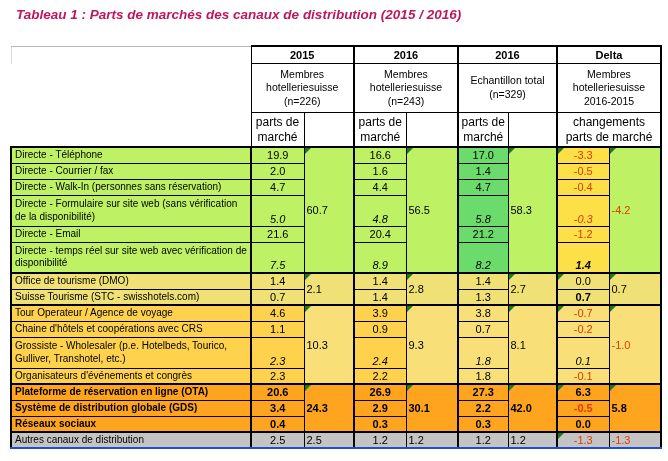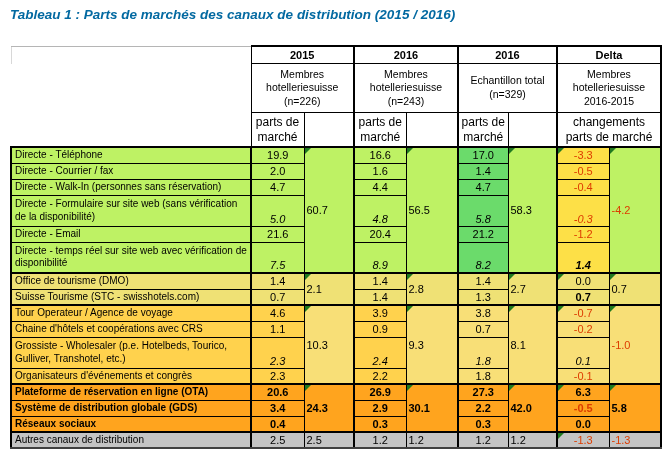--- a/index.html
+++ b/index.html
@@ -1,35 +1,35 @@
 <!DOCTYPE html>
 <html><head>
 <meta charset="utf-8">
 <style>
   html,body{margin:0;padding:0;background:#fff;}
   body{width:668px;height:461px;position:relative;font-family:"Liberation Sans",sans-serif;color:#000;overflow:hidden;}
-  .title{position:absolute;left:10px;top:7px;font-size:13.5px;font-weight:bold;font-style:italic;color:#0369a1;}
+  .title{position:absolute;left:16px;top:7px;font-size:13.5px;font-weight:bold;font-style:italic;color:#be185d;}
   table.dist{position:absolute;left:10px;top:45px;border-collapse:collapse;table-layout:fixed;font-size:11px;}
   td{border:1px solid #000;padding:0 2px;vertical-align:middle;overflow:hidden;}
   
   col.c-lbl{width:240px}col.c-p15{width:53px}col.c-g15{width:50px}
   col.c-p16{width:52px}col.c-g16{width:52px}col.c-pe{width:50px}
   col.c-ge{width:49px}col.c-pd{width:52px}col.c-gd{width:52px}
   
   td.hblank{border:none;background:#fff;}
   td.hblank.topline{border-top:1px solid #b5b5b5;border-left:1px solid #d8d8d8;}
   tr.hy td.hcell{border-top:2px solid #000;font-weight:bold;text-align:center;height:16px;margin-top:38px;}
   tr.hm td.hcell{text-align:center;height:48px;line-height:1.3;font-size:10.5px;}
   tr.hp td.hcell{text-align:center;height:33px;line-height:1.25;font-size:12px;}
   td.hcell{background:#fff;}
   
   tr.s{height:16px;}
   tr.t{height:31px;}
   tr.sect td{border-top:2px solid #000;}
-  tr.last td{border-bottom:2px solid #404040;}
+  tr.last td{border-bottom:2px solid #1d4ed8;}
   td.lbl{text-align:left;font-size:10px;padding-left:3px;line-height:1.25;border-left:2px solid #000;}
   td.thickR{border-right:2px solid #000;}
   td.val{text-align:center;}
   td.grp{}
   tr.t td.val{vertical-align:bottom;padding-bottom:1px;font-style:italic;}
   
   .sA{background:#bef264;}  .sAe{background:#6BDB6B;}  .sAd{background:#fde047;}
   .sB{background:#EFE175;}
   .sC{background:#FFD24D;}  .sCl{background:#F8DF77;}
   .sD{background:#FFA41E;font-weight:bold;}

